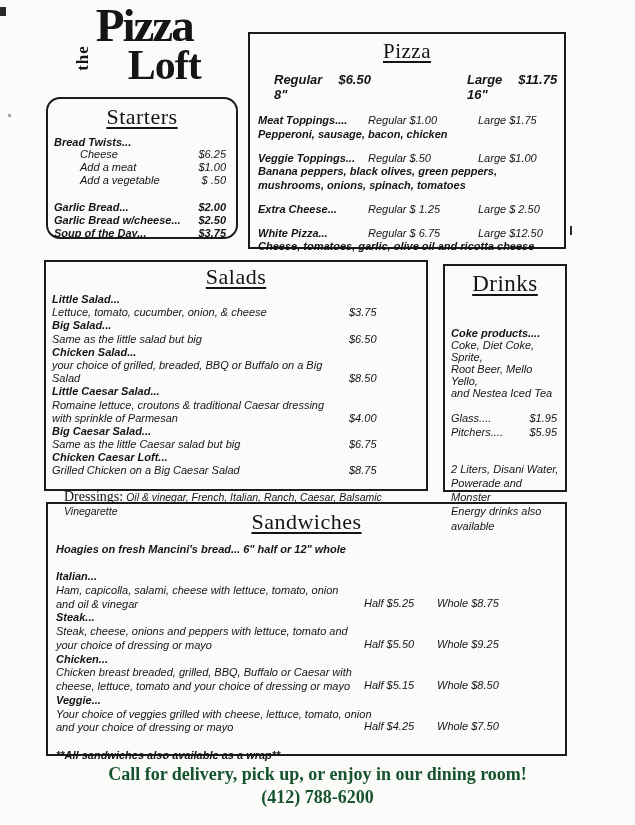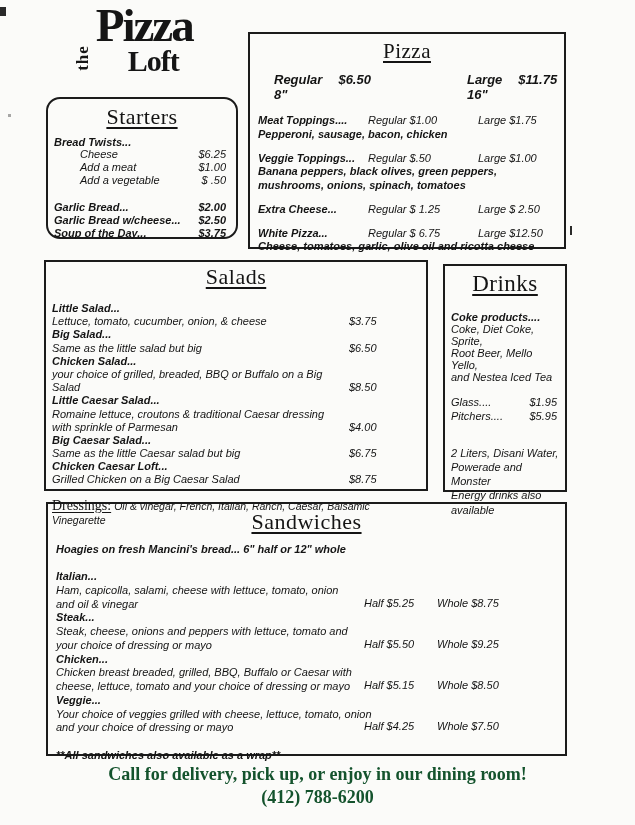--- a/index.html
+++ b/index.html
@@ -19,46 +19,46 @@
   .it { font-style:italic; }
   .desc { font-style:italic; }
   .pre { white-space:pre-line; }
 
   
   .logo { position:absolute; left:70px; top:4px; display:flex; align-items:flex-start;
           font-family:"Liberation Serif", serif; font-weight:bold; color:#151515; }
   .logo-the { display:inline-block; transform:rotate(-90deg) translate(-6px,0);
               transform-origin:center; font-size:17px; margin-top:38px; letter-spacing:1px; }
   .logo-pizza { font-size:47px; line-height:0.92; letter-spacing:-2px; }
-  .logo-loft  { font-size:30px; line-height:0.9; margin-left:32px; letter-spacing:-1px; }
+  .logo-loft  { font-size:42px; line-height:0.9; margin-left:32px; letter-spacing:-1px; }
 
   
   #starters { left:46px; top:97px; width:192px; height:142px; padding:0 6px; font-size:11px;border-radius:14px; }
   .st-row { display:flex; justify-content:space-between; line-height:1.2; padding-right:4px; }
   .st-sub { padding-left:26px; }
   .st-gap { height:13px; }
 
   
   #pizza { left:248px; top:32px; width:318px; height:217px; padding:0 8px; font-size:11px; }
   #pizza .sec-title { font-size:21px; margin-bottom:2px; }
   .pz-sizes { display:flex; font-weight:bold; font-style:italic; font-size:13px; margin:8px 0 12px 16px; }
   .pz-sizes .p0p { margin-left:16px; }
   .pz-sizes .p1l { margin-left:96px; }
   .pz-sizes .p1p { margin-left:16px; }
   .pz-cols { display:grid; grid-template-columns:110px 110px auto; line-height:1.25; }
   .pz-item { margin-bottom:10px; }
   .pz-item .desc { line-height:1.25;font-weight:bold; }
 
   
   #salads { left:44px; top:260px; width:384px; height:231px; padding:0 6px; font-size:11px; }
-  #salads .sec-title { margin:2px 0 12px; }
+  #salads .sec-title { margin:2px 0 3px; }
   .sal-item { line-height:1.2; }
   .sal-desc-row { position:relative; padding-right:84px; }
   .sal-price { position:absolute; left:297px; bottom:0; font-style:italic; }
-  .dressings { margin-top:11px; }
+  .dressings { margin-top:11px;margin-left:12px; }
   .dr-label { font-family:"Liberation Serif", serif; font-size:14px; text-decoration:underline; text-underline-offset:2px; }
   .dr-list { font-style:italic; font-size:10.5px; }
 
   
   #drinks { left:443px; top:264px; width:124px; height:228px; padding:0 6px; font-size:11px; }
   #drinks .sec-title { font-size:23px; }
   .dk-rows { margin-top:12px; }
   .dk-row { display:flex; justify-content:space-between; font-style:italic; line-height:1.3; padding-right:2px; }
   .dk-note { margin-top:22px; line-height:1.3; }
 
@@ -216,21 +216,21 @@
     </div>
 
     <div class="dressings">
       <span class="dr-label">Dressings:</span>
       <span class="dr-list">Oil &amp; vinegar, French, Italian, Ranch, Caesar, Balsamic Vinegarette</span>
     </div>
   </section>
 
   <section class="box" id="drinks">
     <h2 class="sec-title"><span>Drinks</span></h2>
-    <div style="margin-top:14px;">
+    <div style="margin-top:30px;">
       <div class="nm">Coke products....</div>
       <div class="desc pre">Coke, Diet Coke, Sprite,
 Root Beer, Mello Yello,
 and Nestea Iced Tea</div>
     </div>
     <div class="dk-rows">
       <div class="dk-row">
         <span>Glass....</span>
         <span>$1.95</span>
       </div>

